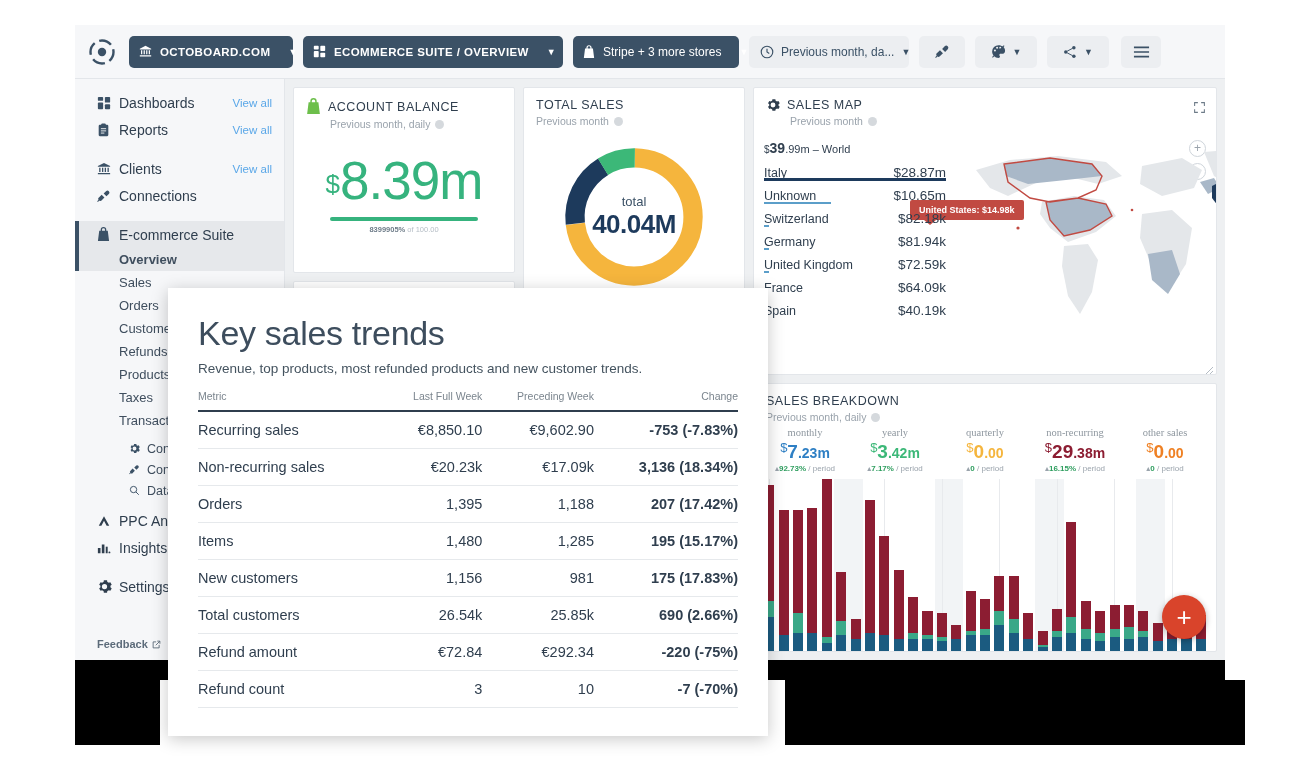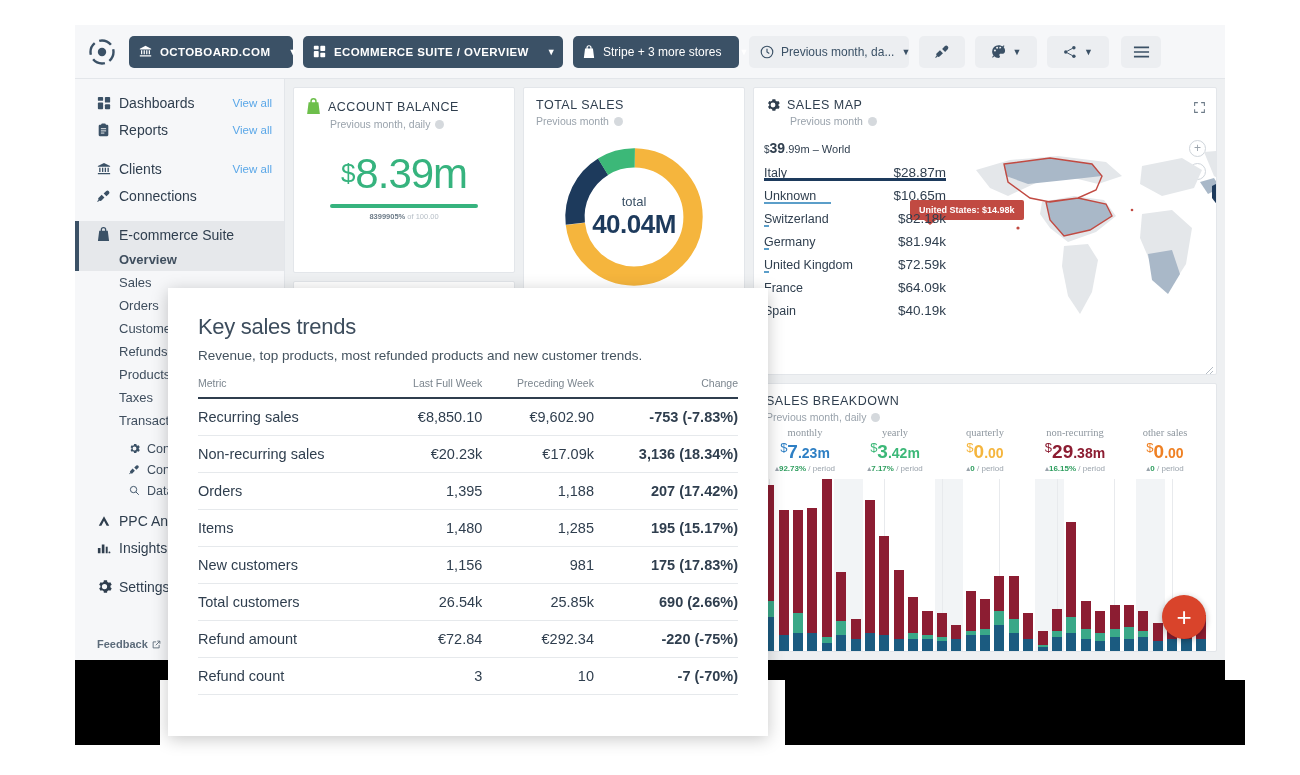--- a/index.html
+++ b/index.html
@@ -123,21 +123,21 @@
   .card-sub.ind { padding-left: 24px; }
   .dotinfo { width:9px; height:9px; border-radius:50%; background:#d5d9dd; display:inline-block; }
 
   .bag { width:15px; height:17px; flex:0 0 15px; }
 
   .kpi-big {
     text-align:center; color:#36b37e; font-weight:300;
     margin-top: 14px;
   }
   .kpi-big .cur { font-size: 26px; vertical-align: super; }
-  .kpi-big .num { font-size: 42px; letter-spacing:-1px; }
+  .kpi-big .num { font-size: 53px; letter-spacing:-1px; }
   .kpi-bar {
     height: 4px; background:#36b37e; margin: 6px 36px 0 36px; border-radius:2px;
   }
   .kpi-foot {
     text-align:center; font-size:7.5px; color:#b6bec6; margin-top:4px;
   }
   .kpi-foot b { color:#6d7b88; }
 
   
   .donut-wrap { display:flex; align-items:center; justify-content:center; height:168px; }
@@ -204,21 +204,21 @@
     display:flex; align-items:center; justify-content:center; cursor:pointer;
     box-shadow: 0 2px 6px rgba(0,0,0,.3);
   }
 
   
   .modal {
     position:absolute; left:168px; top:288px; width:600px; height:448px;
     background:#fff; box-shadow: 0 3px 16px rgba(0,0,0,.22);
     padding: 26px 30px 0 30px; overflow:hidden;
   }
-  .modal h1 { font-size:22px; color:#3d4d5d; font-weight:normal; letter-spacing:-.3px; }
+  .modal h1 { font-size:34px; color:#3d4d5d; font-weight:normal; letter-spacing:-.3px; }
   .modal .msub { font-size:13.5px; color:#44535f; margin-top:8px; }
   table.kt { width:100%; border-collapse:collapse; margin-top:14px; }
   table.kt th {
     font-size:10.5px; color:#7b858e; font-weight:normal; padding: 0 0 8px 0;
     border-bottom: 2px solid #2f3e4e;
   }
   table.kt th.l, table.kt td.l { text-align:left; }
   table.kt th.r, table.kt td.r { text-align:right; }
   table.kt td {
     font-size:14.5px; color:#2f3e4e; padding: 10px 0 10px 0;

